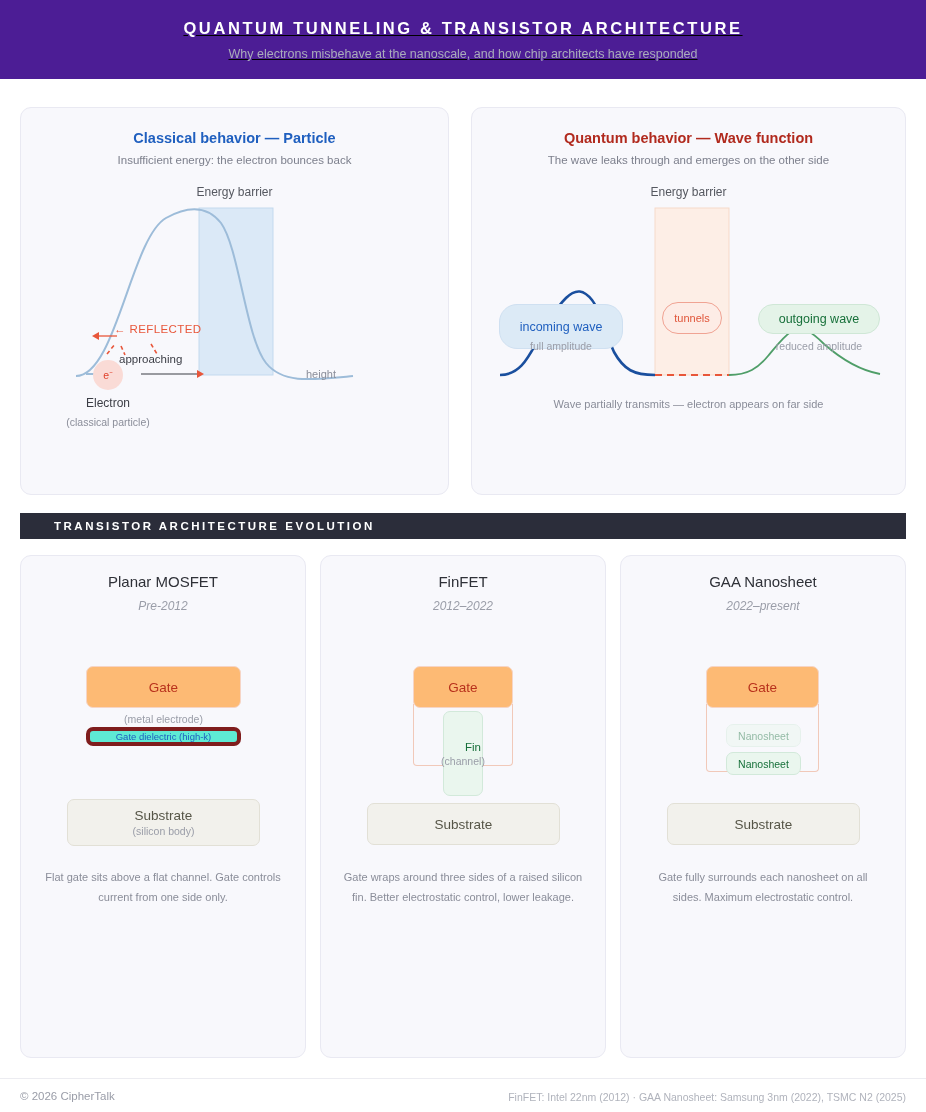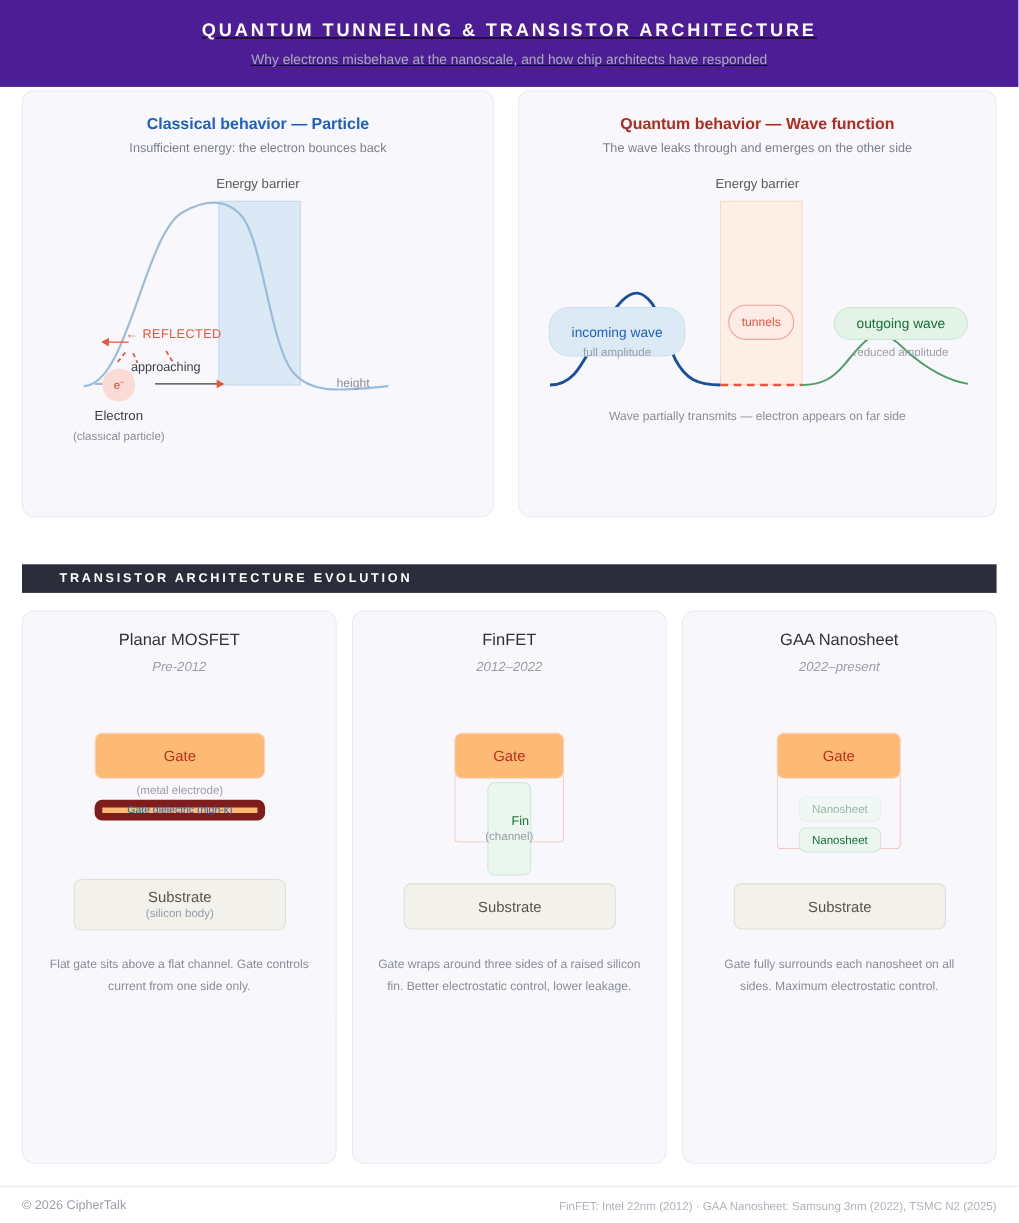--- a/index.html
+++ b/index.html
@@ -20,21 +20,21 @@
   }
   .header-title {
     color: #ffffff; font-size: 16.5px; font-weight: bold;
     letter-spacing: 2.6px; text-align: center;
   }
   .header-sub {
     color: #a9acba; font-size: 12.5px; margin-top: 9px; text-align: center;
   }
 
   
-  .panels { position: absolute; left: 20px; top: 82px; width: 886px; height: 388px; }
+  .panels { position: absolute; left: 20px; top: 107px; width: 886px; height: 388px; }
   .panel {
     position: absolute; top: 0; height: 388px;
     background: #f8f8fc; border: 1px solid #e9e9f2; border-radius: 11px;
   }
   .panel-left  { left: 0px;   width: 429px; }
   .panel-right { left: 451px; width: 435px; }
 
   .panel-title {
     position: absolute; left: 0; right: 0; top: 22px;
     text-align: center; font-size: 14.5px; font-weight: bold;
@@ -127,21 +127,21 @@
   }
   .diagram { position: absolute; left: 0; top: 0; width: 286px; height: 300px; }
 
   .blk {
     position: absolute; border-radius: 7px; display: flex; flex-direction: column;
     align-items: center; justify-content: center; text-align: center;
   }
   .blk-gate   { background: #fdba74; border: 1px solid #f6d5c6; color: #b8311c; }
   .blk-chan   { background: #eaf6ee; border: 1px solid #d2e9da; color: #17703a; }
   .blk-sub    { background: #f2f1ec; border: 1px solid #e2e0d6; color: #565547; }
-  .blk-diel   { background: #fdba74; border: 7px solid #7f1d1d; color: #1f5fbf; }
+  .blk-diel   { background: #5eead4; border: 4px solid #7f1d1d; color: #1f5fbf; }
   .blk-main   { font-size: 13.5px; }
   .blk-small  { font-size: 10.5px; color: #9a9da8; margin-top: 2px; }
   .blk-diel-t { font-size: 9.5px; }
   .blk-fin-t  { font-size: 11.5px; margin-left: 20px; }
   .blk-ns-t   { font-size: 10.5px; }
   .faded      { opacity: .45; }
   .arm {
     position: absolute; background: transparent; border: 1px solid #f1c9b9;
   }
 

